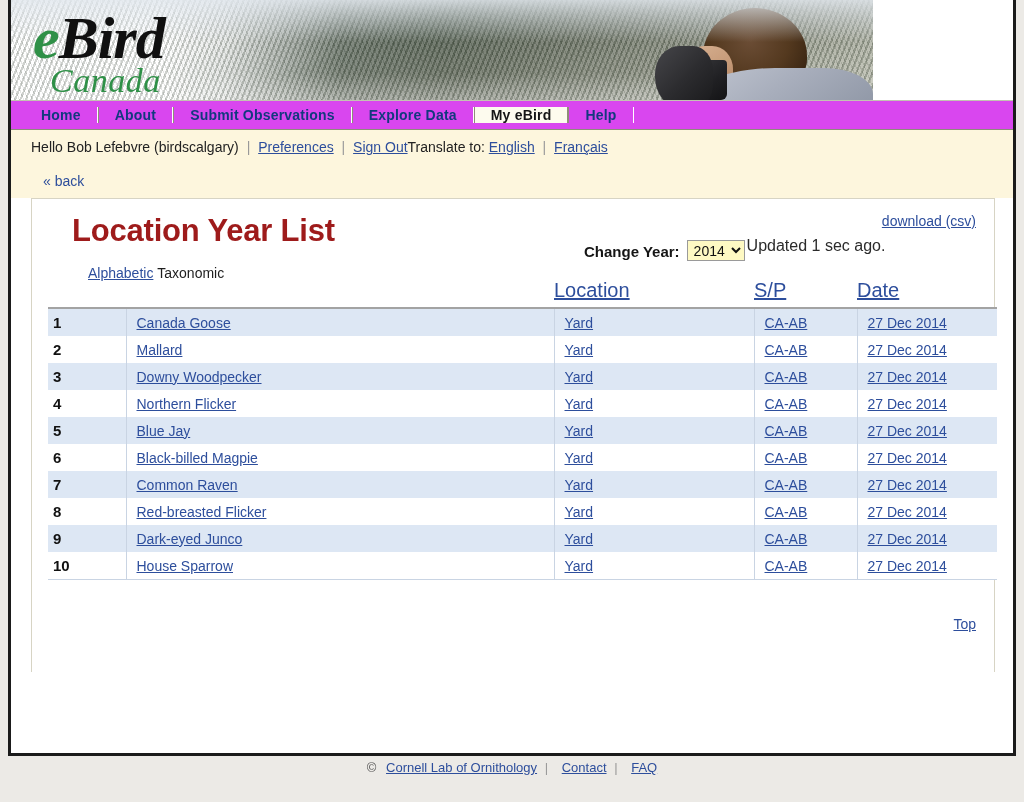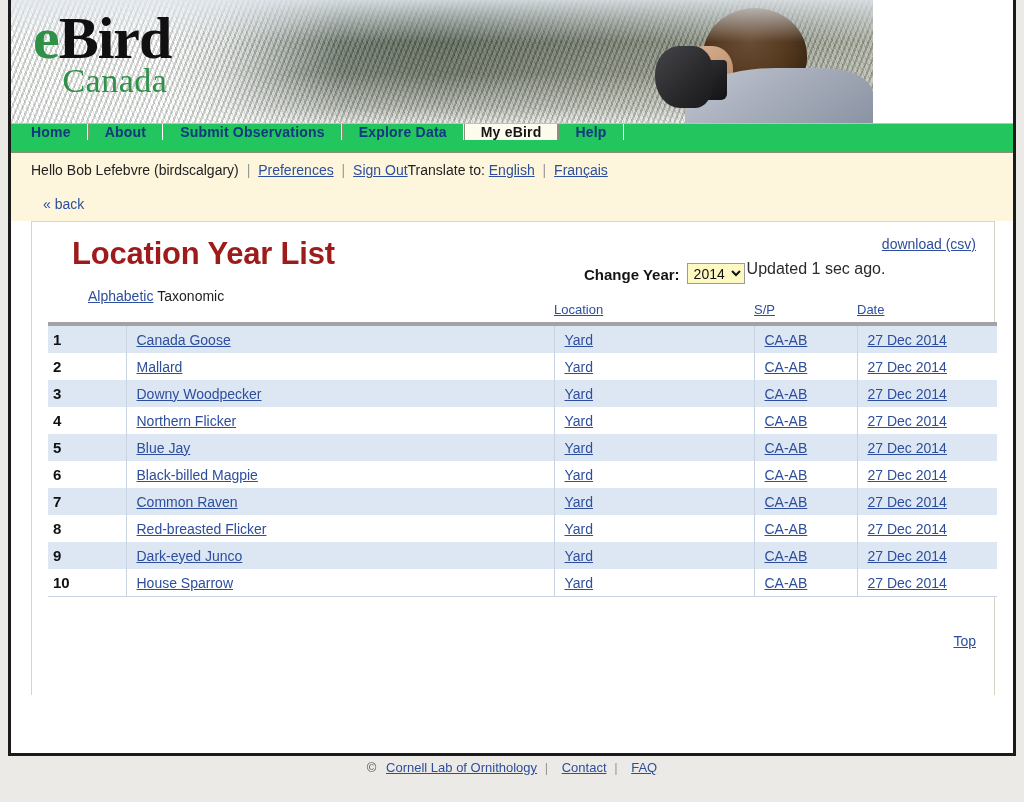--- a/index.html
+++ b/index.html
@@ -29,23 +29,24 @@
     border-bottom: 3px solid #1b1b1b;
     border-top: 0;
     background: #ffffff;
     box-sizing: border-box;
     overflow: hidden;
   }
 
   
   #banner {
     position: relative;
-    height: 123px;
+    height: 100px;
     background: #ffffff;
     overflow: hidden;
+    font-style: italic;
   }
   #banner-photo {
     position: absolute;
     left: 0;
     top: 0;
     width: 862px;
     height: 123px;
     background:
       
       linear-gradient(to right, rgba(255,255,255,1) 0px, rgba(255,255,255,1) 150px, rgba(255,255,255,0.82) 215px, rgba(255,255,255,0.15) 330px, rgba(255,255,255,0) 430px),
@@ -148,26 +149,26 @@
     text-align: right;
     margin-top: -4px;
     margin-right: 4px;
     letter-spacing: 0.5px;
   }
 
   
   #navbar {
     position: relative;
     height: 30px;
-    background: #22c55e;
+    background: #d946ef;
     border-top: 1px solid #c3c2b2;
     border-bottom: 1px solid #8e8d79;
     display: flex;
-    align-items: flex-start;
-    padding-left: 4px;
+    align-items: center;
+    padding-left: 14px;
     box-sizing: border-box;
   }
   .nav-tab {
     display: flex;
     align-items: center;
     padding: 0 16px;
     font-size: 14px;
     font-weight: bold;
     color: #12397e;
     border-right: 1px solid #ffffff;
@@ -307,24 +308,24 @@
   }
   #species-table col.c-num  { width: 78px; }
   #species-table col.c-sp   { width: 428px; }
   #species-table col.c-loc  { width: 200px; }
   #species-table col.c-sp2  { width: 103px; }
   #species-table col.c-date { width: 140px; }
 
   #species-table thead th {
     text-align: left;
     font-weight: normal;
-    font-size: 13px;
+    font-size: 20px;
     padding: 0 0 5px 0;
     vertical-align: bottom;
-    border-bottom: 4px solid #a3a3a3;
+    border-bottom: 2px solid #a3a3a3;
   }
   #species-table thead th a {
     color: #2d4e9c;
     text-decoration: underline;
   }
   #species-table tbody td {
     font-size: 14px;
     padding: 5px 0 5px 0;
     vertical-align: middle;
     border-left: 1px solid #c9d4e3;

